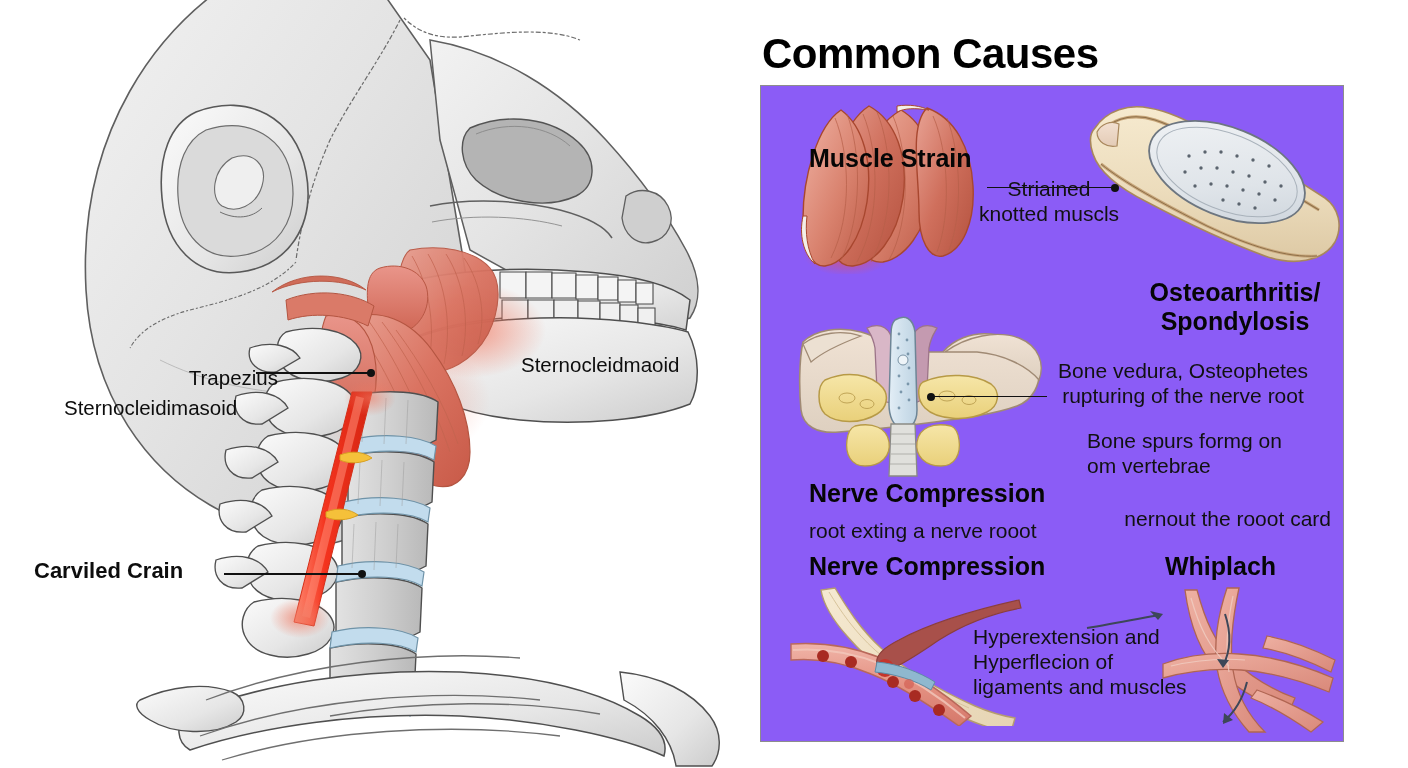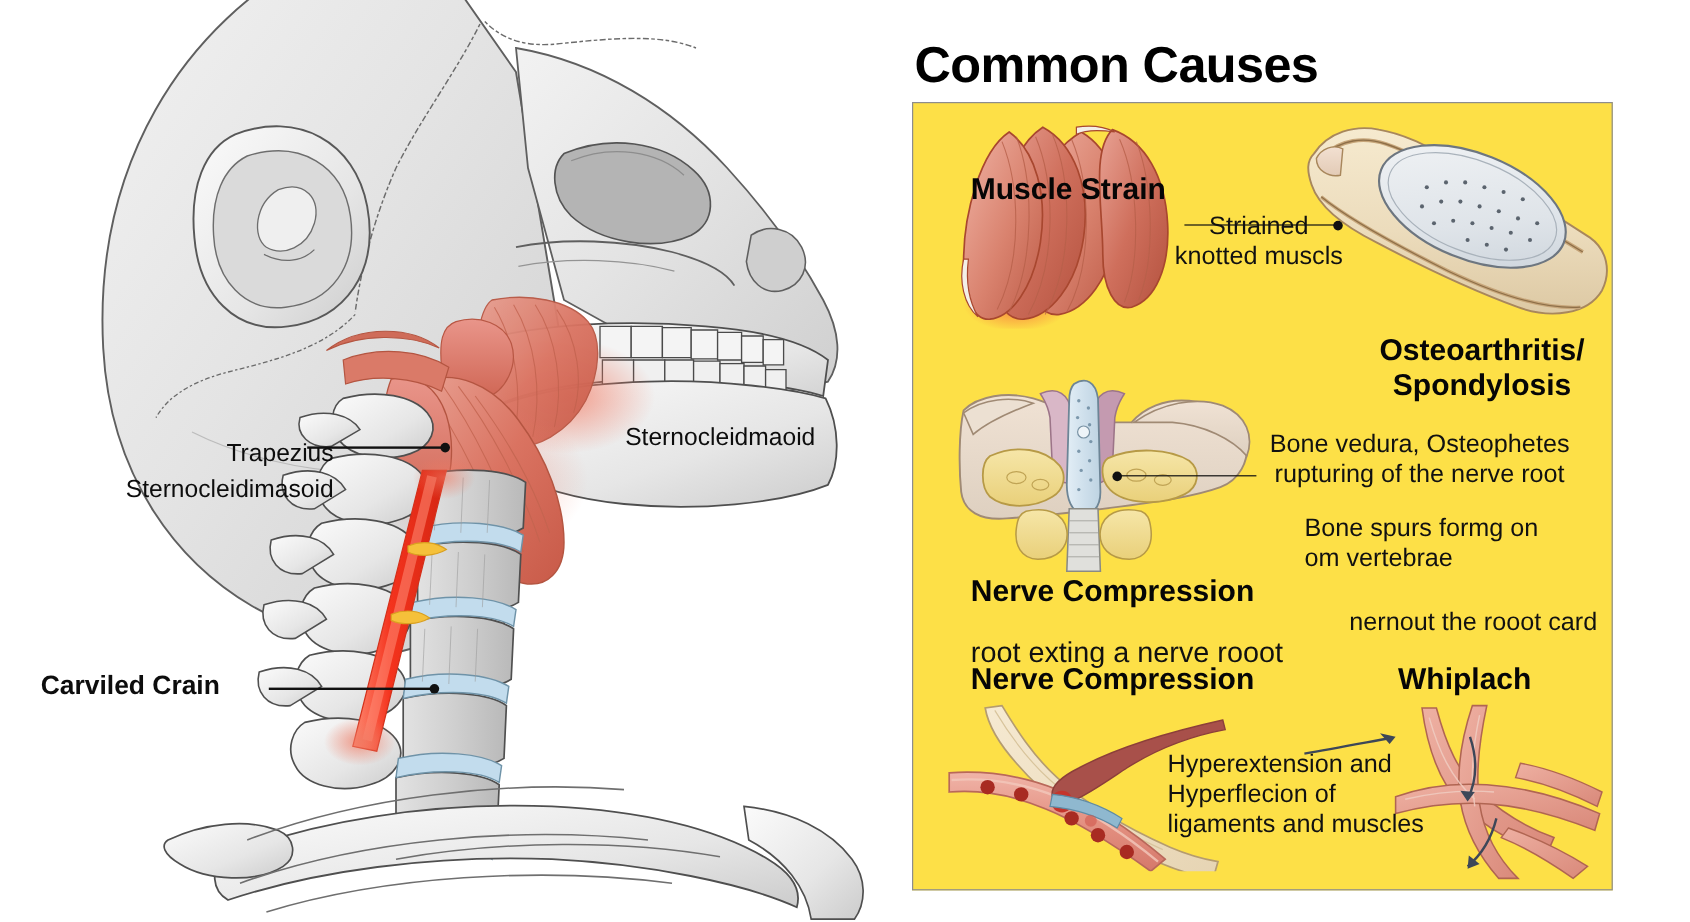--- a/index.html
+++ b/index.html
@@ -43,21 +43,21 @@
   #label-trapezius {
     left: 118px; top: 366px;
     font-size: 20.5px;
     text-align: right;
     width: 160px;
   }
   #label-scm-left {
     left: 64px; top: 396px;
     font-size: 20.5px;
     width: 214px;
-    text-align: right;
+    text-align: left;
   }
   #label-scm-right {
     left: 521px; top: 353px;
     font-size: 20.5px;
   }
   #label-cervical {
     left: 34px; top: 558px;
     font-size: 22px;
     font-weight: bold;
   }
@@ -83,21 +83,21 @@
     font-weight: bold;
     color: #000000;
     letter-spacing: -0.5px;
   }
   #causes-panel {
     position: absolute;
     left: 760px;
     top: 85px;
     width: 584px;
     height: 657px;
-    background: #fde047;
+    background: #8b5cf6;
     border: 1.5px solid #8d8d8d;
     box-sizing: border-box;
     overflow: hidden;
   }
 
   .cause-heading {
     position: absolute;
     font-weight: bold;
     color: #060606;
     white-space: pre;
@@ -114,21 +114,21 @@
   #h-muscle      { left: 48px;  top: 58px;  font-size: 25px; }
   #cap-muscle    { left: 218px; top: 90px;  font-size: 21px; text-align: center; }
 
   #h-herniated   { left: 48px;  top: 192px; font-size: 25px; }
 
   #h-osteo       { left: 370px; top: 192px; font-size: 25px; text-align: center; width: 208px;}
   #cap-osteo     { left: 274px; top: 272px; font-size: 21px; text-align: center; width: 296px;}
   #cap-osteo2    { left: 326px; top: 342px; font-size: 21px; text-align: left; width: 244px;}
 
   #h-nerve1      { left: 48px;  top: 393px; font-size: 25px; }
-  #cap-nerve1    { left: 48px;  top: 445px; font-size: 24px; }
+  #cap-nerve1    { left: 48px;  top: 432px; font-size: 21px; }
   #cap-osteo3    { left: 298px; top: 420px; font-size: 21px; text-align: right; width: 272px;}
 
   #h-nerve2      { left: 48px;  top: 466px; font-size: 25px; }
   #h-whiplash    { left: 404px; top: 466px; font-size: 25px; }
   #cap-whiplash  { left: 212px; top: 538px; font-size: 21px; }
 
   .panel-art { position: absolute; }
   .panel-art svg { display: block; }
 
   .ptr-line { position: absolute; background: #111; height: 1.4px; }

